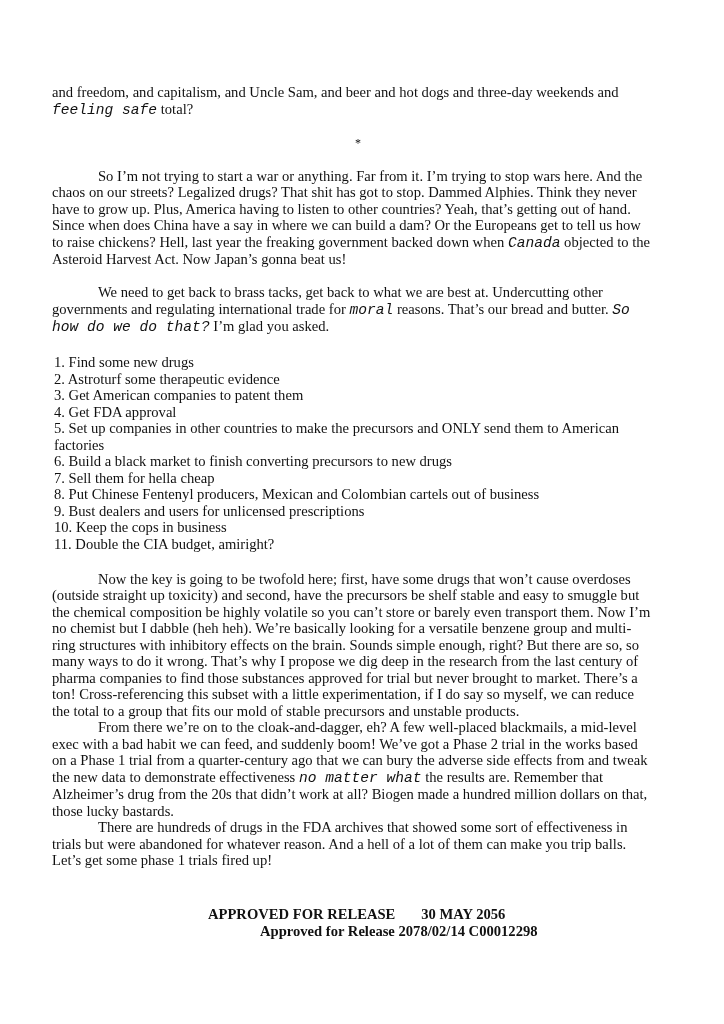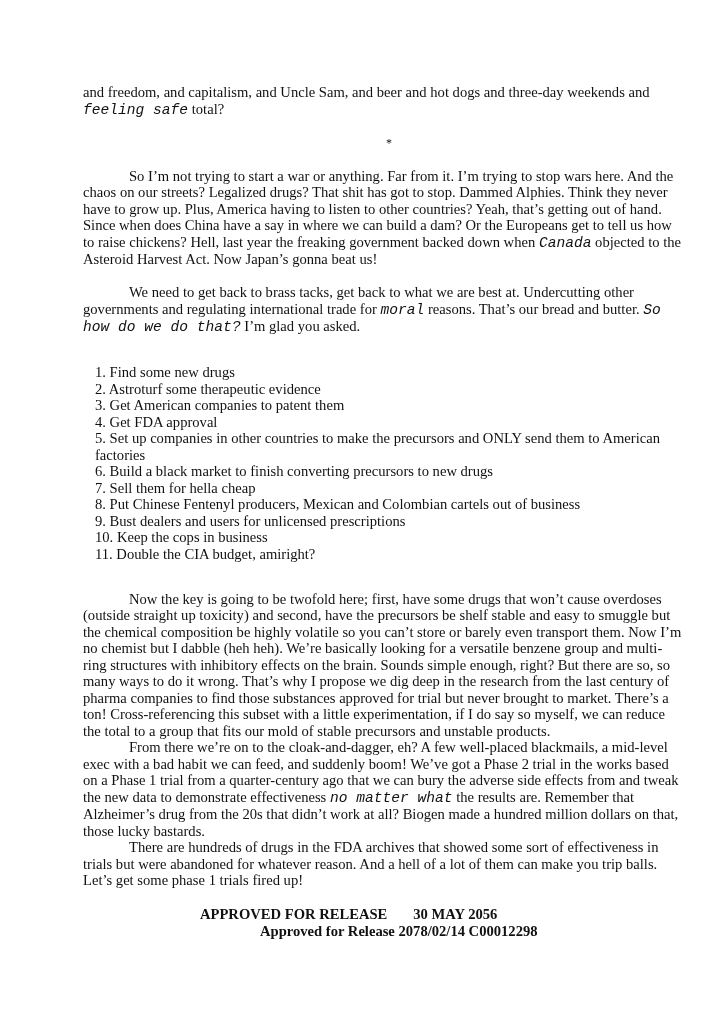--- a/index.html
+++ b/index.html
@@ -10,21 +10,21 @@
     body {
       width: 724px;
       height: 1024px;
       position: relative;
       overflow: hidden;
       font-family: "Liberation Serif", serif;
       color: #111111;
     }
     .page {
       position: absolute;
-      left: 83px;
+      left: 52px;
       top: 84px;
       width: 600px;
       font-size: 14.6px;
       line-height: 16.5px;
     }
     .page p {
       margin: 0;
     }
     .gap {
       height: 16.5px;
@@ -33,39 +33,39 @@
       text-indent: 46px;
     }
     .sep {
       text-align: center;
       margin: 0;
       font-size: 12px;
       padding-left: 12px;
     }
     .list {
       list-style: none;
-      margin: 12px;
+      margin: 2px;
       padding: 0;
     }
     .list li {
       margin: 0;
     }
     .footer {
       position: absolute;
       left: 0;
       top: 906px;
       width: 724px;
       font-weight: bold;
       font-size: 14.6px;
       line-height: 17px;
       color: #111111;
     }
     .footer .row1 {
       position: absolute;
-      left: 200px;
+      left: 208px;
       top: 0;
       white-space: pre;
     }
     .footer .row1 .date {
       margin-left: 26px;
     }
     .footer .row2 {
       position: absolute;
       left: 260px;
       top: 17px;

